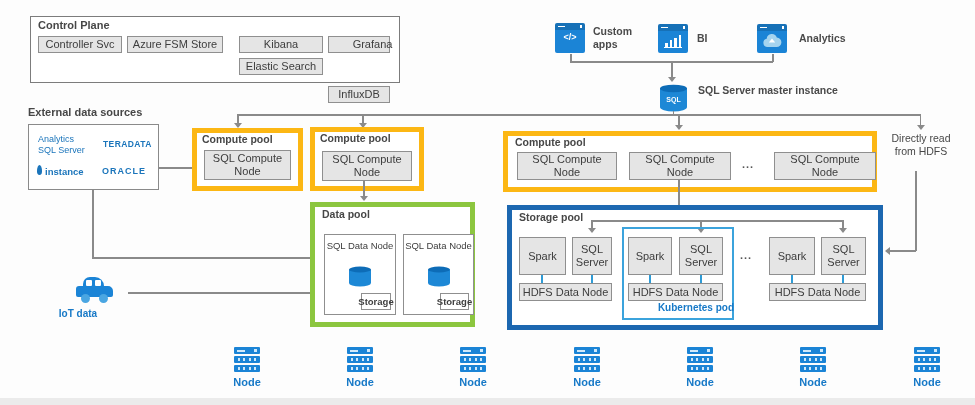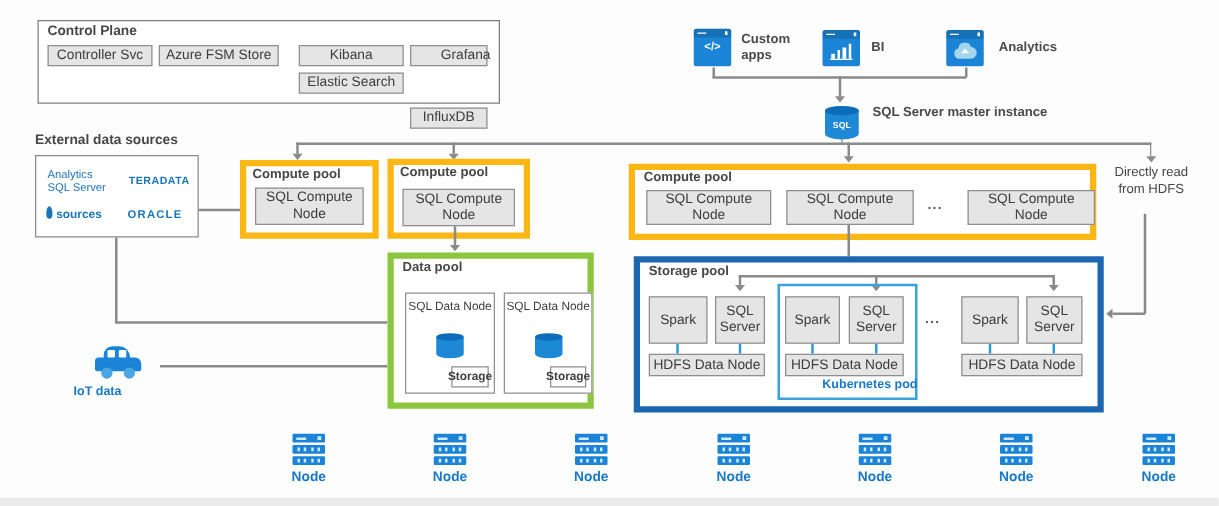--- a/index.html
+++ b/index.html
@@ -131,21 +131,21 @@
   <div class="arr-d" style="left:916.5px;top:125px;"></div>
 
   <div class="title" style="left:28px;top:106px;">External data sources</div>
   <div class="abs" style="left:28px;top:124px;width:131px;height:66px;border:1.5px solid #8a8a8a;background:#fff;"></div>
   <div class="extlogo" style="left:38px;top:134px;font-size:9px;line-height:1.2;">
     <div>Analytics</div>
     <div>SQL Server</div>
   </div>
   <div class="extlogo" style="left:103px;top:139px;font-size:8.5px;font-weight:bold;letter-spacing:0.4px;">TERADATA</div>
   <div class="abs" style="left:37px;top:165px;width:5px;height:10px;background:#1b75bb;border-radius:50% 50% 50% 50% / 62% 62% 38% 38%;"></div>
-  <div class="extlogo" style="left:45px;top:166px;font-size:9.5px;font-weight:bold;">sources</div>
+  <div class="extlogo" style="left:45px;top:166px;font-size:9.5px;font-weight:bold;">instance</div>
   <div class="extlogo" style="left:102px;top:166px;font-size:9px;font-weight:bold;letter-spacing:1px;">ORACLE</div>
 
   <div class="hline" style="left:159px;top:167px;width:46px;"></div>
   <div class="vline" style="left:92px;top:190px;height:68px;"></div>
   <div class="hline" style="left:92px;top:257px;width:218px;"></div>
 
   <div class="caricon" style="left:76px;top:276px;">
     <div class="car-roof"></div>
     <div class="car-body"></div>
     <div class="car-win" style="left:10px;"></div>

